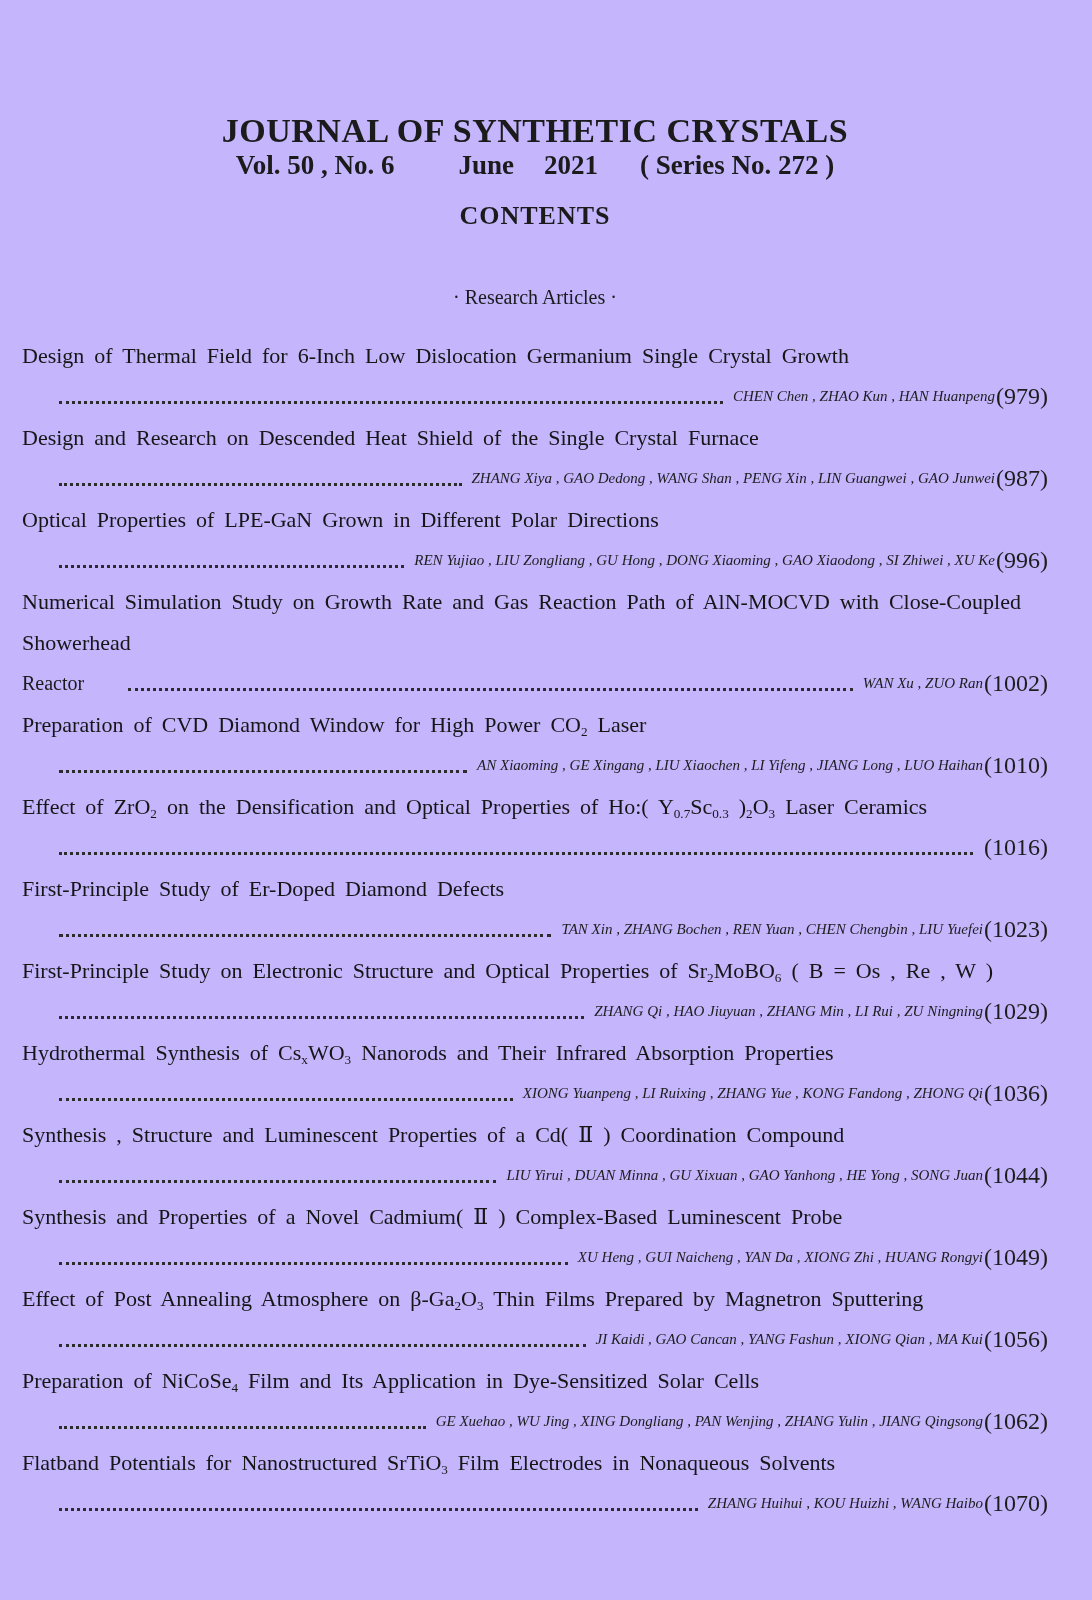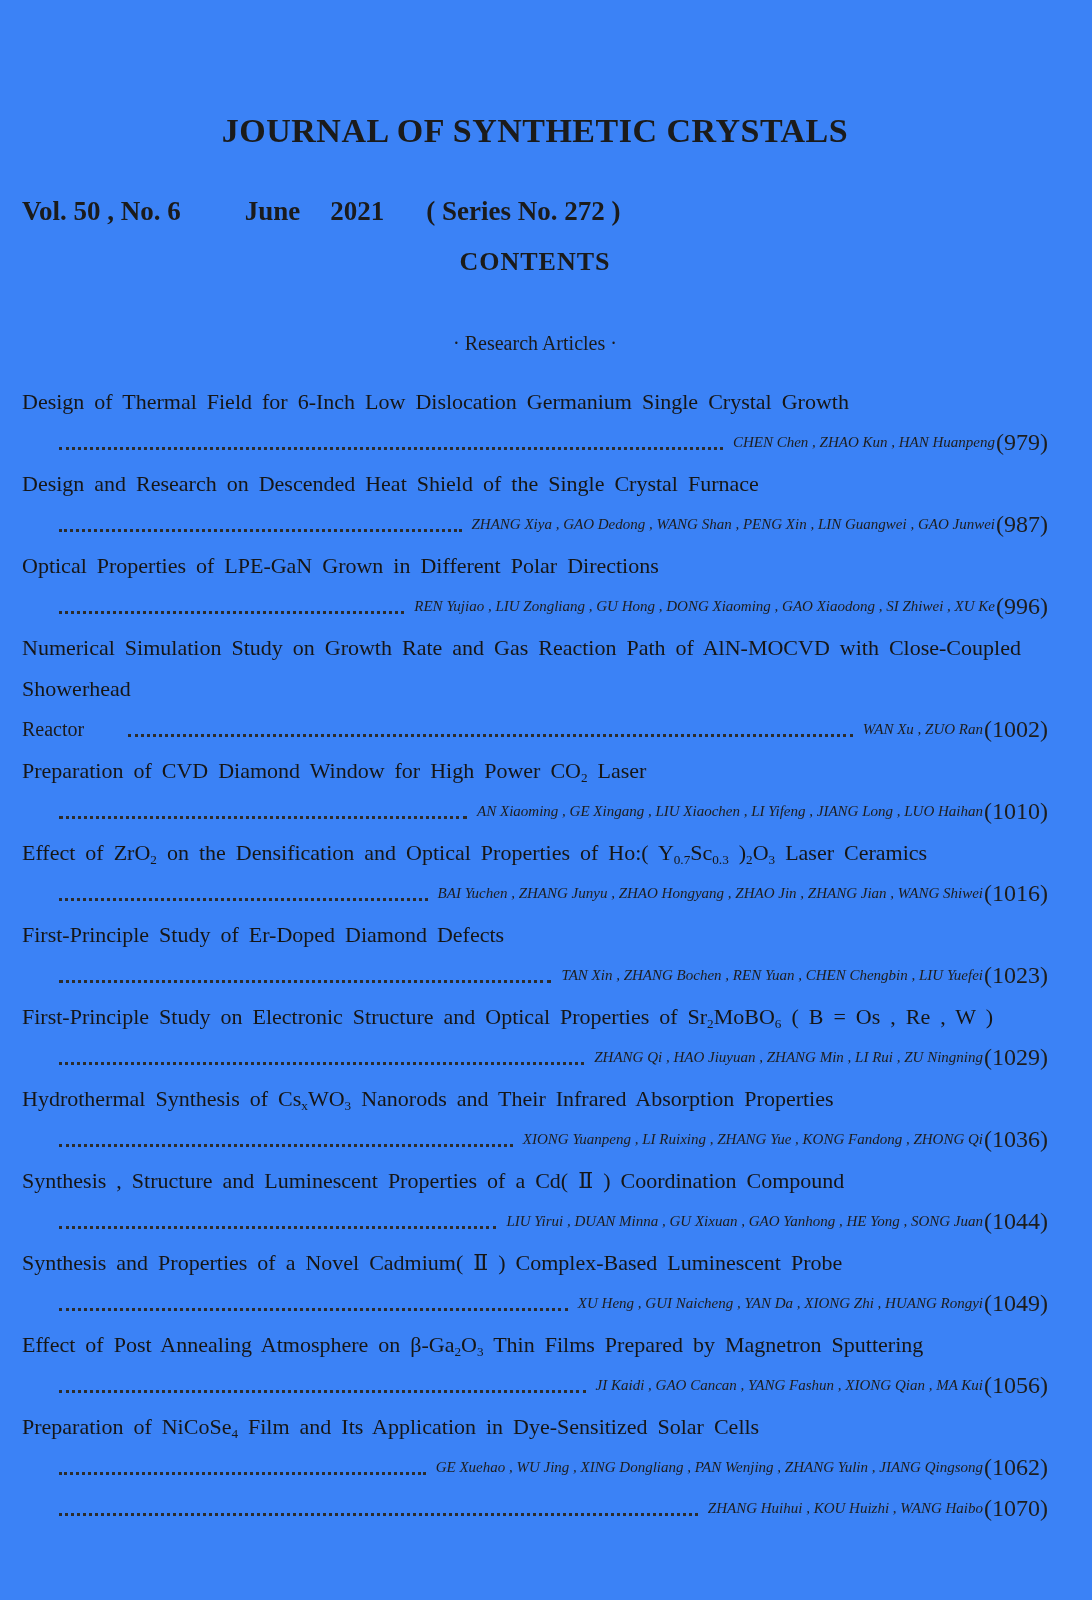--- a/index.html
+++ b/index.html
@@ -1,38 +1,38 @@
 <!DOCTYPE html>
 <html><head>
 <meta charset="utf-8">
 <style>
   html, body { margin: 0; padding: 0; background: #ffffff; }
   .page {
     position: relative;
     width: 1092px;
     height: 1600px;
     box-sizing: border-box;
-    background: #3b82f6;
+    background: #c4b5fd;
     color: #1b1b1b;
     font-family: "Liberation Serif", "DejaVu Serif", serif;
     padding: 0 44px 0 22px;
     overflow: hidden;
   }
   .journal-title {
     margin: 0;
     padding-top: 112px;
     text-align: center;
     font-size: 34px;
     font-weight: 700;
     letter-spacing: 0.5px;
     line-height: 38px;
   }
   .issue-line {
-    margin-top: 46px;
     display: flex;
+    justify-content: center;
     align-items: baseline;
     font-size: 27px;
     font-weight: 700;
     line-height: 30px;
   }
   .issue-line .month  { margin-left: 64px; }
   .issue-line .year   { margin-left: 30px; }
   .issue-line .series { margin-left: 42px; }
   .contents-label {
     margin-top: 24px;
@@ -162,21 +162,20 @@
       <span class="authors">AN Xiaoming , GE Xingang , LIU Xiaochen , LI Yifeng , JIANG Long , LUO Haihan</span>
       <span class="page-no">(1010)</span>
     </div>
   </div>
 
   <div class="entry">
     <div class="entry-title">Effect of ZrO<sub>2</sub> on the Densification and Optical Properties of Ho:( Y<sub>0.7</sub>Sc<sub>0.3</sub> )<sub>2</sub>O<sub>3</sub> Laser Ceramics</div>
     <div class="author-line">
 
       <span class="leader"></span>
-      <span class="authors">BAI Yuchen , ZHANG Junyu , ZHAO Hongyang , ZHAO Jin , ZHANG Jian , WANG Shiwei</span>
       <span class="page-no">(1016)</span>
     </div>
   </div>
 
   <div class="entry">
     <div class="entry-title">First-Principle Study of Er-Doped Diamond Defects</div>
     <div class="author-line">
 
       <span class="leader"></span>
       <span class="authors">TAN Xin , ZHANG Bochen , REN Yuan , CHEN Chengbin , LIU Yuefei</span>
@@ -238,20 +237,21 @@
     <div class="entry-title">Preparation of NiCoSe<sub>4</sub> Film and Its Application in Dye-Sensitized Solar Cells</div>
     <div class="author-line">
 
       <span class="leader"></span>
       <span class="authors">GE Xuehao , WU Jing , XING Dongliang , PAN Wenjing , ZHANG Yulin , JIANG Qingsong</span>
       <span class="page-no">(1062)</span>
     </div>
   </div>
 
   <div class="entry">
+    <div class="entry-title">Flatband Potentials for Nanostructured SrTiO<sub>3</sub> Film Electrodes in Nonaqueous Solvents</div>
     <div class="author-line">
 
       <span class="leader"></span>
       <span class="authors">ZHANG Huihui , KOU Huizhi , WANG Haibo</span>
       <span class="page-no">(1070)</span>
     </div>
   </div>
 </div>
 </div>
 

